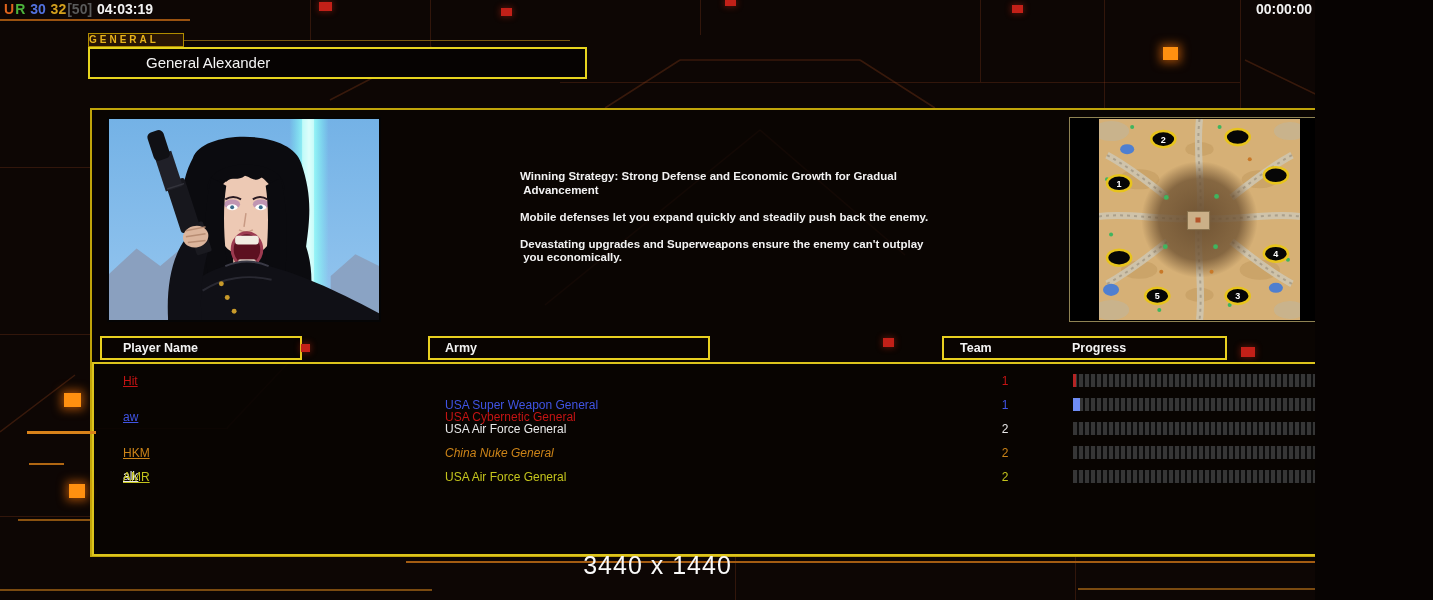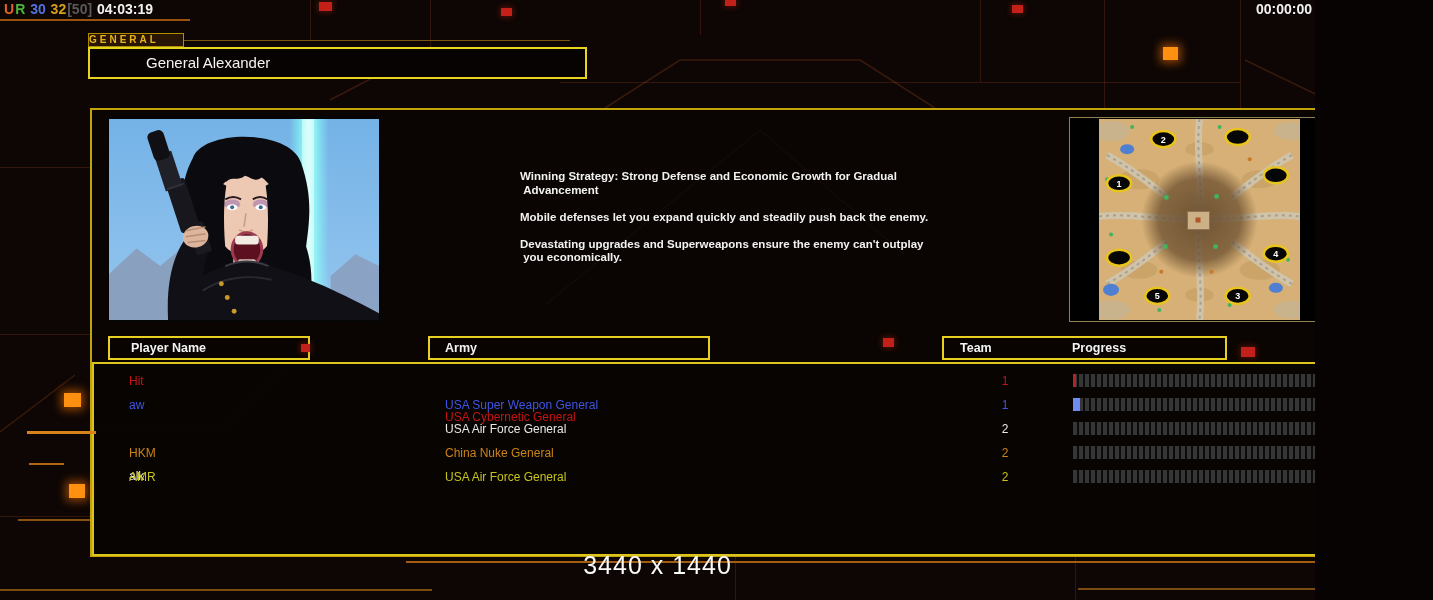--- a/index.html
+++ b/index.html
@@ -30,31 +30,31 @@
   .portrait{position:absolute;left:15px;top:7px;width:274px;height:205px;border:2px solid #050505;
             box-sizing:border-box;background:#6fa8dd;}
   .strategy{position:absolute;left:428px;top:60px;width:460px;color:#f2f2f2;font-size:11.5px;
             font-weight:bold;line-height:13.5px;white-space:pre-wrap;}
   .minimap-box{position:absolute;left:977px;top:7px;width:262px;height:205px;background:#000;
                border:1px solid #8f8353;box-sizing:border-box;}
   .map-svg{position:absolute;left:29px;top:1px;}
 
   .hbox{position:absolute;top:226px;height:24px;border:2px solid #e8d020;background:#090401;
         box-sizing:border-box;color:#f2f2f2;font-weight:bold;font-size:12.5px;line-height:20px;}
-  .h-player{left:16px;width:202px;padding-left:21px;}
+  .h-player{left:8px;width:202px;padding-left:21px;}
   .h-army{left:336px;width:282px;padding-left:15px;}
   .h-team{left:850px;width:285px;}
   .h-team span{position:absolute;top:0;line-height:20px;}
   .h-team .t1{left:16px;}
   .h-team .t2{left:128px;}
 
   .players-box{position:absolute;left:0;top:252px;width:1239px;height:194px;border:2px solid #dcc41c;
                background:rgba(8,4,1,.55);box-sizing:border-box;}
   .prow{position:absolute;left:0;width:100%;height:24px;font-size:12px;}
-  .pname{position:absolute;left:35px;line-height:24px;}
+  .pname{position:absolute;left:29px;line-height:24px;text-decoration:underline;}
   .parmy{position:absolute;left:351px;line-height:24px;}
   .pteam{position:absolute;left:897px;width:28px;text-align:center;line-height:24px;}
   .pbar{position:absolute;left:979px;top:5px;width:255px;height:13px;
         background:repeating-linear-gradient(90deg,#363636 0px,#363636 4px,#0b0b0b 4px,#0b0b0b 6px);}
   .pfill{position:absolute;left:0;top:0;height:100%;}
 
   .resolution{position:absolute;left:0;top:551px;width:100%;text-align:center;font-size:25px;
               color:#fafafa;z-index:6;letter-spacing:1px;}
 </style>
 </head>
@@ -291,36 +291,36 @@
     <div class="players-box">
         <div class="prow" style="top: 5px;">
           <span class="pname" style="color: rgb(196, 20, 20);">Hit</span>
           <span class="parmy" style="color: rgb(196, 20, 20); margin-top: 36px;">USA Cybernetic General</span>
           <span class="pteam" style="color: rgb(196, 20, 20);">1</span>
           <div class="pbar">
             <div class="pfill" style="width: 1.2%; background: rgb(180, 36, 36);"></div>
           </div>
         </div>
         <div class="prow" style="top: 29px;">
-          <span class="pname" style="color: rgb(64, 84, 228);">aw</span>
+          <span class="pname" style="color: rgb(64, 84, 228); margin-top: 12px;">aw</span>
           <span class="parmy" style="color: rgb(64, 84, 228);">USA Super Weapon General</span>
           <span class="pteam" style="color: rgb(64, 84, 228);">1</span>
           <div class="pbar">
             <div class="pfill" style="width: 2.7%; background: rgb(110, 140, 244);"></div>
           </div>
         </div>
         <div class="prow" style="top: 53px;">
           <span class="pname" style="color: rgb(232, 232, 232); margin-top: 47px;">alk</span>
           <span class="parmy" style="color: rgb(232, 232, 232);">USA Air Force General</span>
           <span class="pteam" style="color: rgb(232, 232, 232);">2</span>
           <div class="pbar"></div>
         </div>
         <div class="prow" style="top: 77px;">
           <span class="pname" style="color: rgb(204, 132, 24);">HKM</span>
-          <span class="parmy" style="color: rgb(204, 132, 24);">China Nuke General</span>
+          <span class="parmy" style="color: rgb(204, 132, 24); font-style: italic;">China Nuke General</span>
           <span class="pteam" style="color: rgb(204, 132, 24);">2</span>
           <div class="pbar"></div>
         </div>
         <div class="prow" style="top: 101px;">
           <span class="pname" style="color: rgb(196, 196, 28);">AMR</span>
           <span class="parmy" style="color: rgb(196, 196, 28);">USA Air Force General</span>
           <span class="pteam" style="color: rgb(196, 196, 28);">2</span>
           <div class="pbar"></div>
         </div>
       </div>

